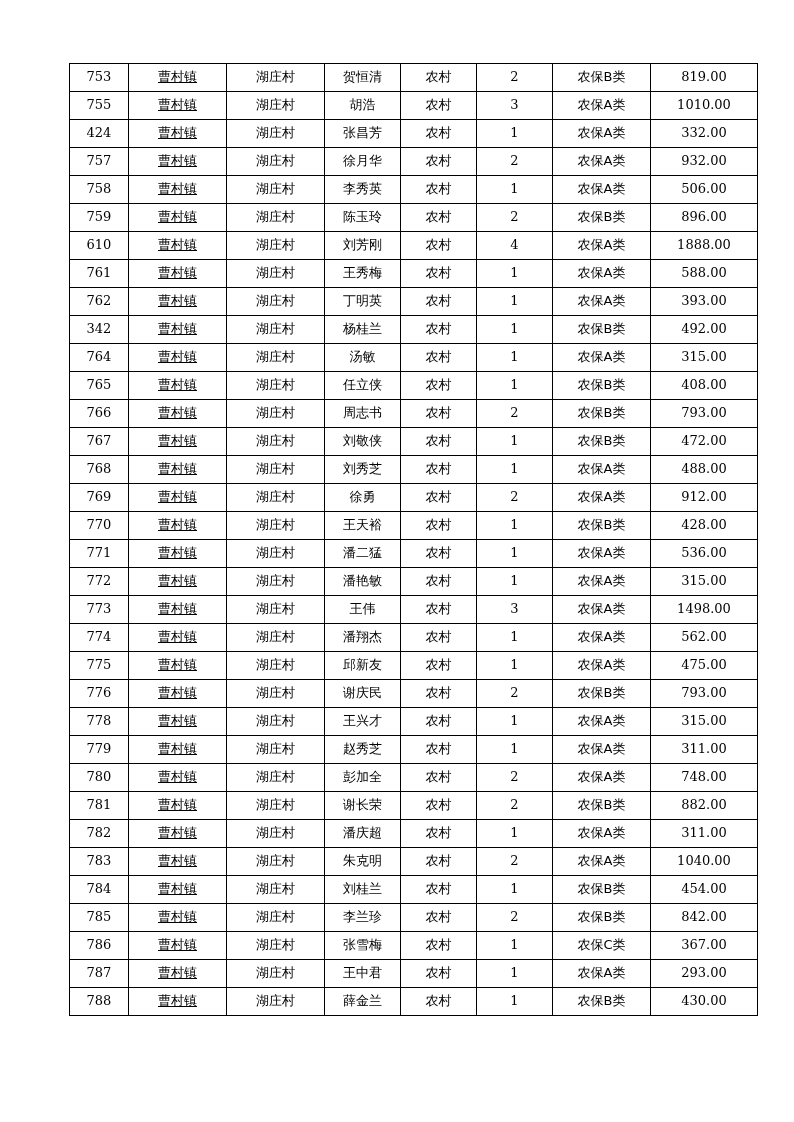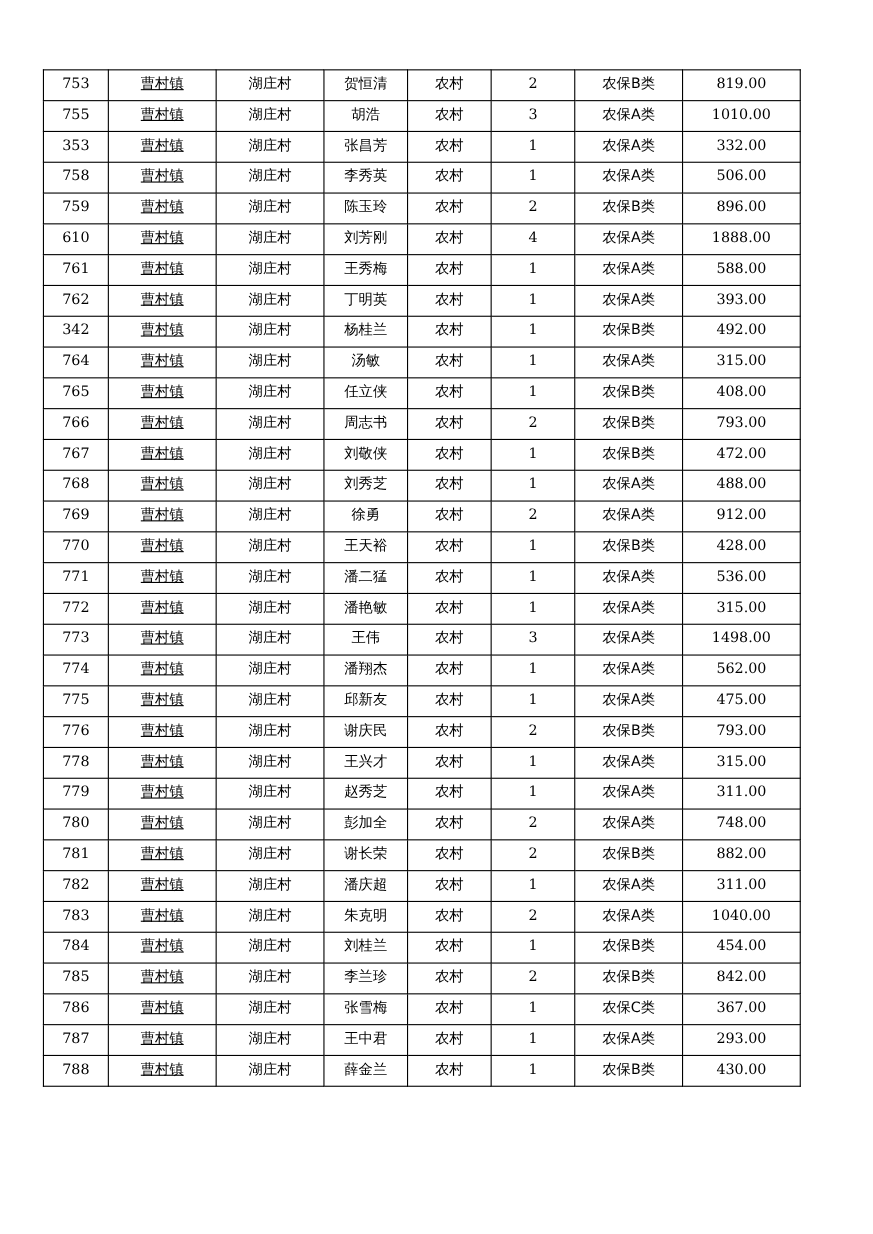--- a/index.html
+++ b/index.html
@@ -11,21 +11,21 @@
     width: 794px;
     height: 1122px;
     font-family: "DejaVu Sans", "Liberation Sans", sans-serif;
     color: #000000;
   }
   .page {
     position: relative;
     width: 794px;
     height: 1122px;
     box-sizing: border-box;
-    padding: 63px 57px 0 39px;
+    padding: 63px 57px 0 69px;
   }
   table.data-table {
     border-collapse: collapse;
     width: 680px;
     table-layout: fixed;
   }
   table.data-table td {
     border: 1px solid #000000;
     height: 27px;
     text-align: center;
@@ -65,28 +65,38 @@
           <td class="c-seq">755</td>
           <td class="c-town">曹村镇</td>
           <td class="c-village">湖庄村</td>
           <td class="c-name">胡浩</td>
           <td class="c-type">农村</td>
           <td class="c-count">3</td>
           <td class="c-cat">农保A类</td>
           <td class="c-amount">1010.00</td>
         </tr>
         <tr>
-          <td class="c-seq">353</td>
+          <td class="c-seq">424</td>
           <td class="c-town">曹村镇</td>
           <td class="c-village">湖庄村</td>
           <td class="c-name">张昌芳</td>
           <td class="c-type">农村</td>
           <td class="c-count">1</td>
           <td class="c-cat">农保A类</td>
           <td class="c-amount">332.00</td>
+        </tr>
+        <tr>
+          <td class="c-seq">757</td>
+          <td class="c-town">曹村镇</td>
+          <td class="c-village">湖庄村</td>
+          <td class="c-name">徐月华</td>
+          <td class="c-type">农村</td>
+          <td class="c-count">2</td>
+          <td class="c-cat">农保A类</td>
+          <td class="c-amount">932.00</td>
         </tr>
         <tr>
           <td class="c-seq">758</td>
           <td class="c-town">曹村镇</td>
           <td class="c-village">湖庄村</td>
           <td class="c-name">李秀英</td>
           <td class="c-type">农村</td>
           <td class="c-count">1</td>
           <td class="c-cat">农保A类</td>
           <td class="c-amount">506.00</td>

